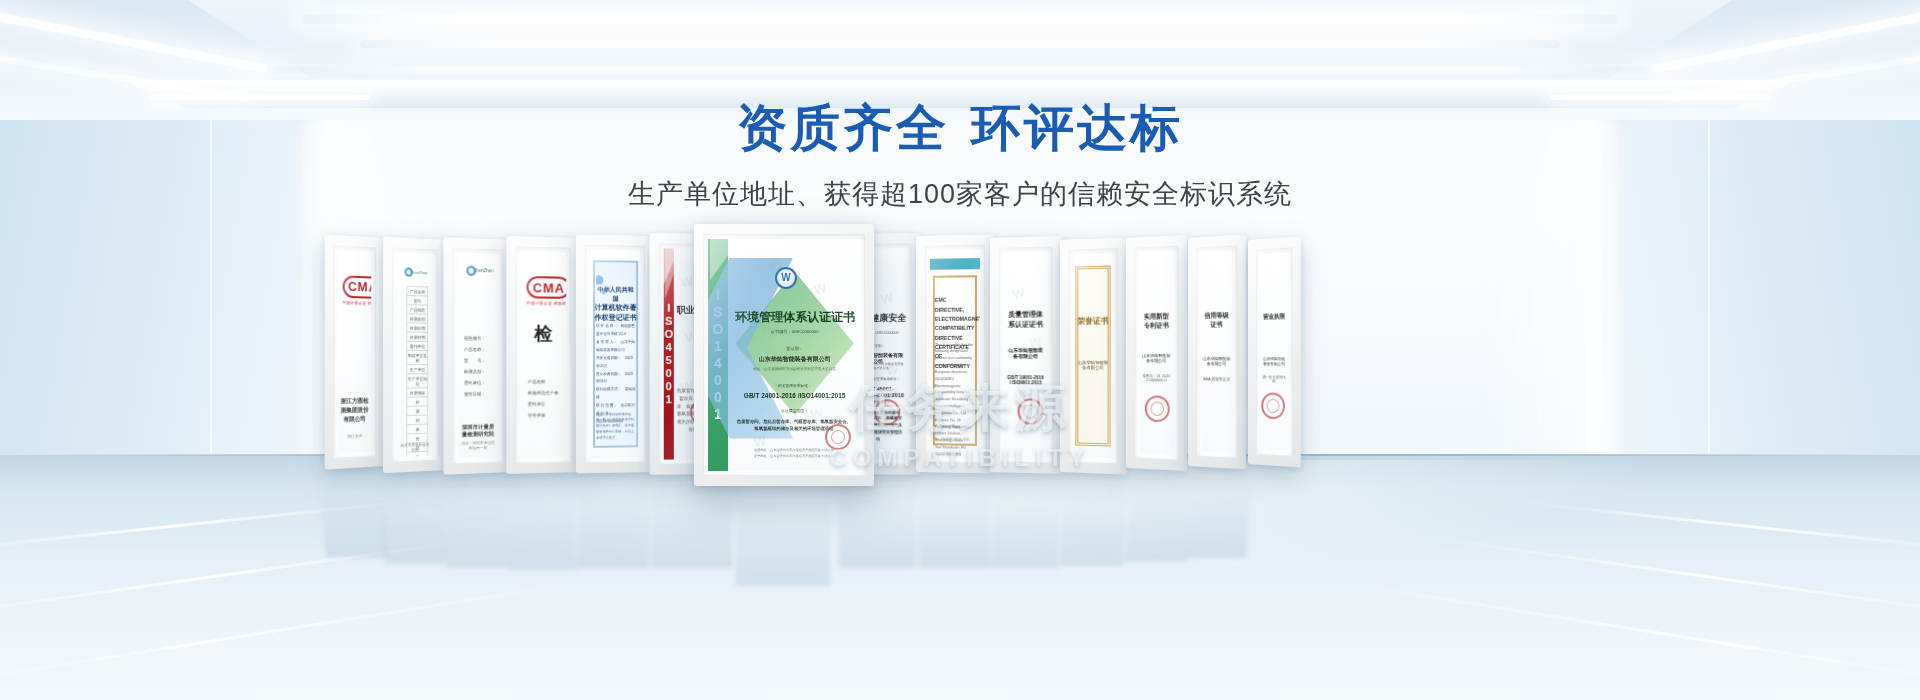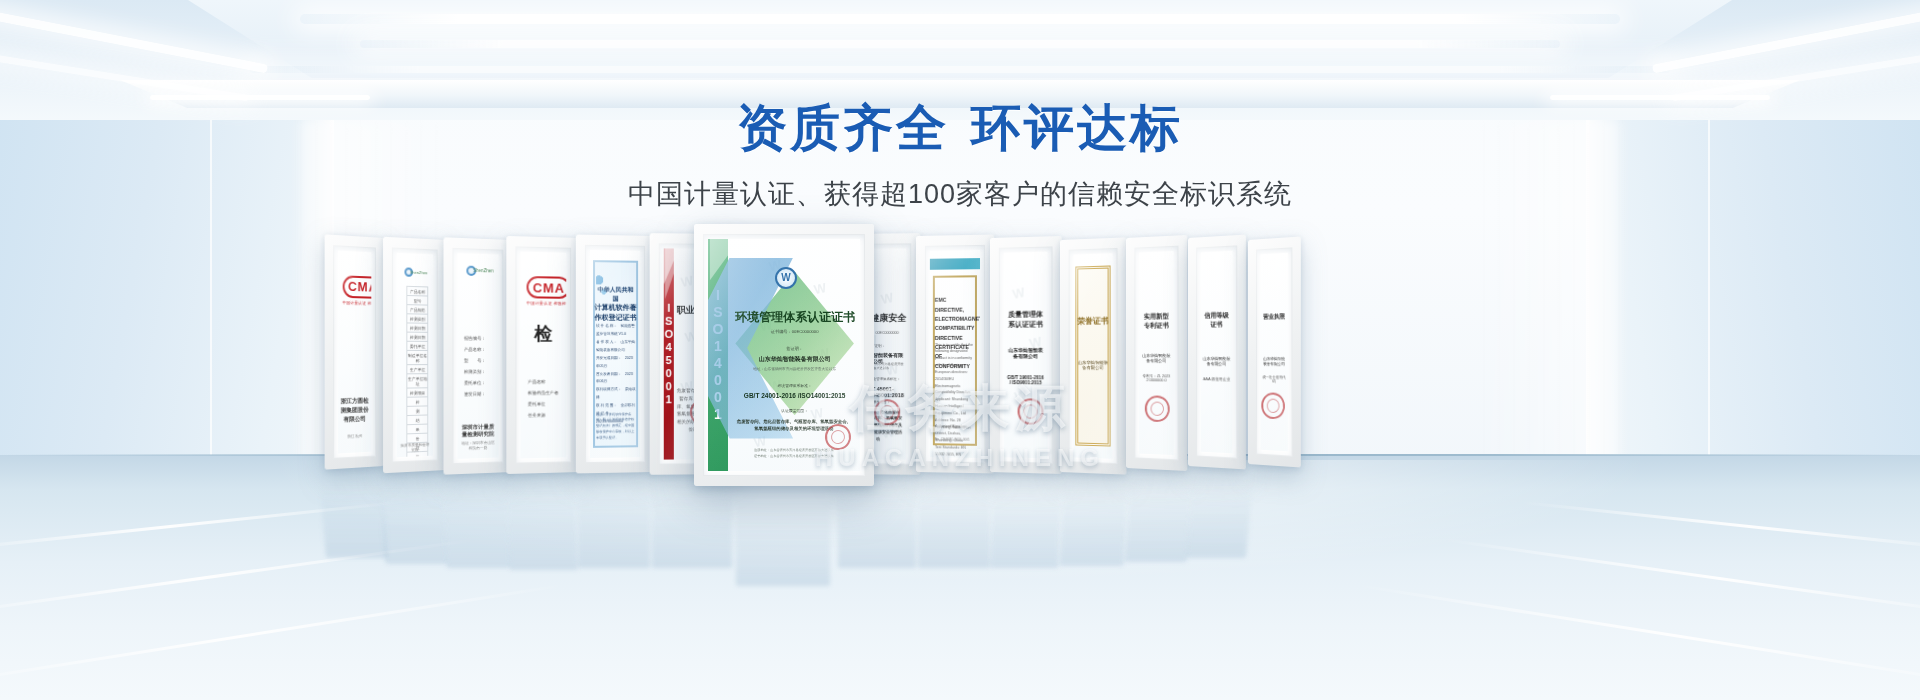--- a/index.html
+++ b/index.html
@@ -353,21 +353,21 @@
     <div class="floor-line fl4"></div>
     <div class="floor-line fl5"></div>
     <div class="floor-line fl6"></div>
   </div>
   <div class="floor-seam"></div>
 
   <div class="headings">
     <div class="title">
       <span>资质齐全</span><span class="gap"></span><span>环评达标</span>
     </div>
-    <div class="subtitle">中国计量认证、获得超100家客户的信赖安全标识系统</div>
+    <div class="subtitle">生产单位地址、获得超100家客户的信赖安全标识系统</div>
   </div>
 
   <div class="refl" style="left:322px;top:466px;width:62px;height:92px;transform:skewX(5deg) scaleY(-1);"></div>
   <div class="refl" style="left:382px;top:468px;width:62px;height:96px;transform:skewX(4deg) scaleY(-1);"></div>
   <div class="refl" style="left:444px;top:470px;width:64px;height:98px;transform:skewX(3deg) scaleY(-1);"></div>
   <div class="refl" style="left:508px;top:470px;width:68px;height:100px;transform:skewX(2deg) scaleY(-1);"></div>
   <div class="refl" style="left:578px;top:468px;width:72px;height:100px;transform:scaleY(-1);"></div>
   <div class="refl" style="left:652px;top:468px;width:80px;height:100px;transform:scaleY(-1);"></div>
   <div class="refl" style="left:736px;top:478px;width:94px;height:108px;transform:scaleY(-1);"></div>
   <div class="refl" style="left:838px;top:468px;width:78px;height:100px;transform:scaleY(-1);"></div>
@@ -654,16 +654,16 @@
         <div class="seal"></div>
       </div>
           <div class="glass"></div>
         </div>
     </div>
 
   </div>
 
   <div class="brandmark">
     <div class="cn">任务来源</div>
-    <div class="en">HUACANZHINENG</div>
+    <div class="en">COMPATIBILITY</div>
   </div>
 
 </div>
 
 </body></html>

